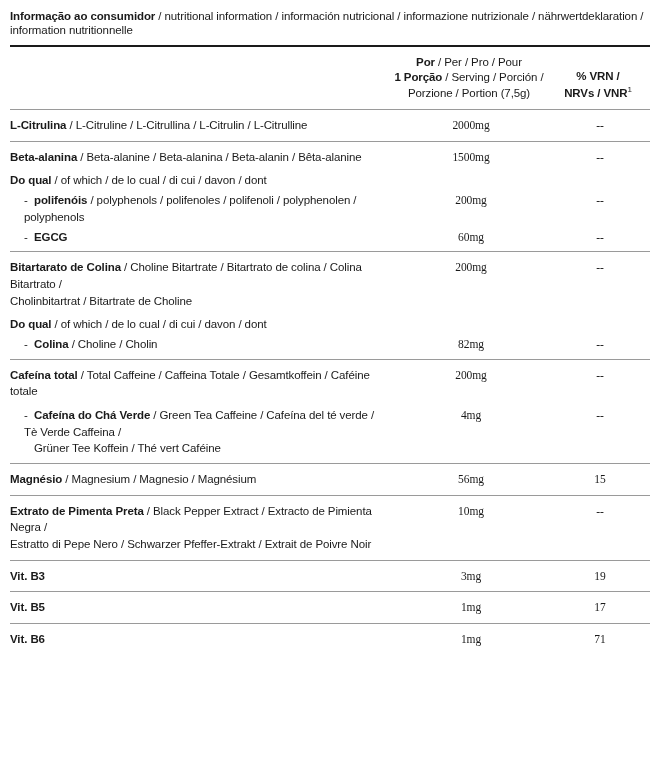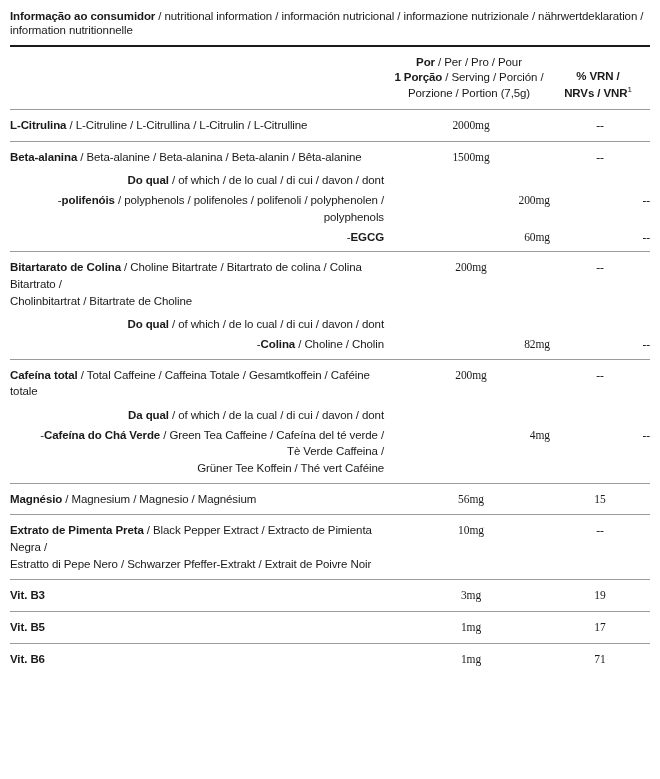--- a/index.html
+++ b/index.html
@@ -61,21 +61,21 @@
     line-height: 1.45;
     letter-spacing: -0.1px;
   }
   tbody td.name { padding-right: 8px; }
   tbody td.por, tbody td.vrn {
     text-align: center;
     white-space: nowrap;
     font-family: Liberation Serif, serif;
   }
   tbody tr.sep > td { border-top: 1px solid #9a9a9a; }
-  tbody tr.nosep > td { border-top: none; padding-top: 0; text-align: right; }
+  tbody tr.nosep > td { border-top: none; padding-top: 0; }
   tbody tr.tight > td { padding-top: 0; padding-bottom: 3px; }
   tbody tr.tight2 > td { padding-top: 0; padding-bottom: 6px; }
 
   .b { font-weight: bold; margin-top: 15px; }
   .n { font-weight: normal; }
   .indent { padding-left: 14px; display: block; }
   .dash { display: inline-block; width: 10px; }
 </style>
 </head>
 <body>
@@ -158,25 +158,20 @@
           </td>
         <td class="por">82mg</td>
         <td class="vrn">--</td>
       </tr>
 
       <tr class="sep">
         <td class="name"><span class="b">Cafeína total</span><span class="n"> / Total Caffeine / Caffeina Totale / Gesamtkoffein / Caféine totale</span></td>
         <td class="por">200mg</td>
         <td class="vrn">--</td>
       </tr>
-      <tr class="nosep tight">
-        <td class="name"><span class="b">Da qual</span><span class="n"> / of which / de la cual / di cui / davon / dont</span></td>
-        <td class="por"></td>
-        <td class="vrn"></td>
-      </tr>
       <tr class="nosep tight2">
         <td class="name">
           <span class="indent"><span class="dash">-</span><span class="b">Cafeína do Chá Verde</span><span class="n"> / Green Tea Caffeine / Cafeína del té verde / Tè Verde Caffeina /</span></span>
           <span class="indent n" style="padding-left:24px;">Grüner Tee Koffein / Thé vert Caféine</span>
         </td>
         <td class="por">4mg</td>
         <td class="vrn">--</td>
       </tr>
 
       <tr class="sep">

